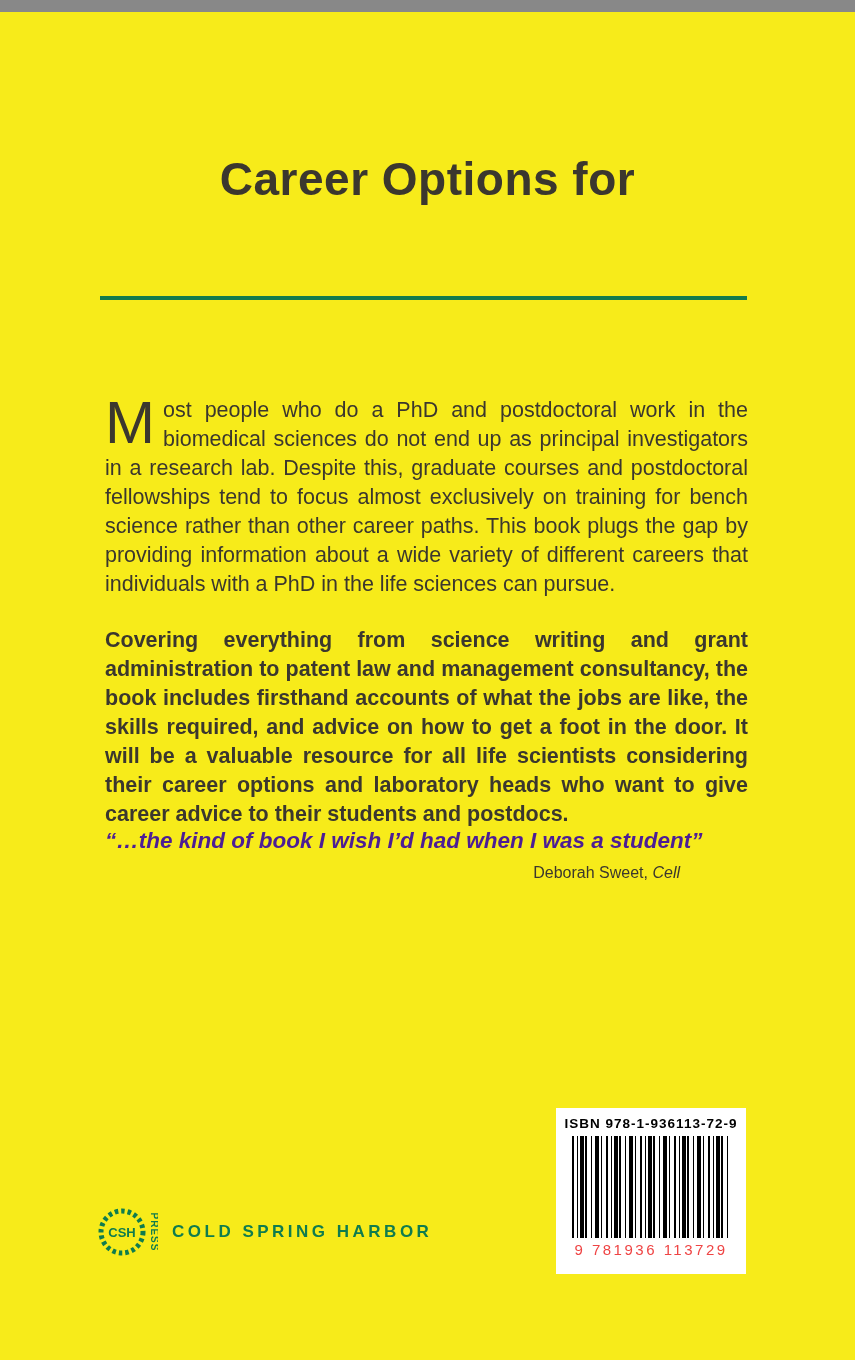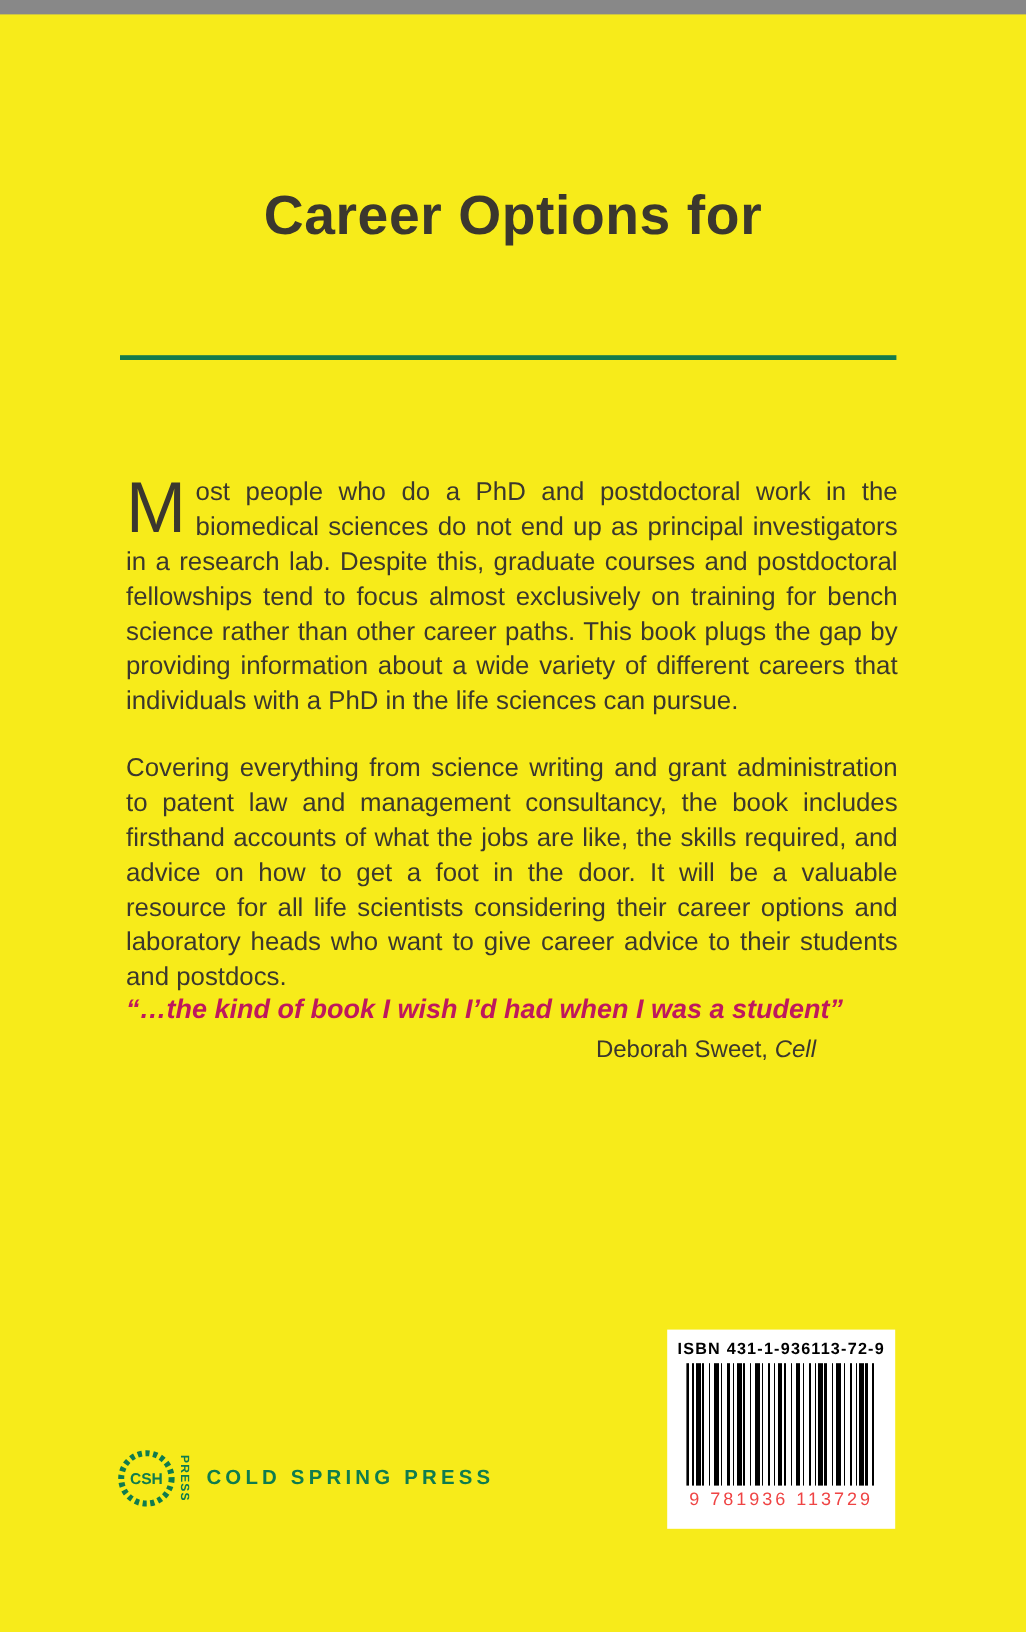--- a/index.html
+++ b/index.html
@@ -36,45 +36,45 @@
   .body-para {
     position: absolute;
     left: 105px;
     width: 643px;
     font-size: 21.5px;
     line-height: 29px;
     text-align: justify;
     color: #3B372E;
   }
   .para1 { top: 362px; }
-  .para2 { top: 592px; }
+  .para2 { top: 592px; font-weight: bold; }
   .dropcap {
     float: left;
     font-size: 60px;
     line-height: 50px;
     padding: 2px 8px 0 0;
     font-weight: 400;
   }
   .quote {
     position: absolute;
     top: 816px;
     left: 105px;
     width: 643px;
     font-size: 22.5px;
     font-weight: bold;
     font-style: italic;
-    color: #be185d;
+    color: #4c1d95;
   }
   .attribution {
     position: absolute;
     top: 852px;
     left: 105px;
     width: 575px;
     text-align: right;
-    font-size: 20px;
+    font-size: 16px;
     color: #3B372E;
   }
   .attribution em { font-style: italic; }
   .publisher {
     position: absolute;
     left: 96px;
     top: 1188px;
     display: flex;
     align-items: center;
     gap: 14px;
@@ -148,23 +148,23 @@
 
   <div class="attribution"><span>Deborah Sweet, </span><em>Cell</em></div>
 
   <div class="publisher">
     <svg width="62" height="64" viewBox="0 0 62 64">
       <circle cx="26" cy="32" r="21" fill="none" stroke="#0F7C4E" stroke-width="5" stroke-dasharray="3.5 3"></circle>
       <text x="26" y="37" text-anchor="middle" font-size="13" font-weight="bold" fill="#0F7C4E" font-family="Liberation Sans, sans-serif">CSH</text>
       <text x="55" y="32" text-anchor="middle" font-size="10" font-weight="bold" fill="#0F7C4E" letter-spacing="1" font-family="Liberation Sans, sans-serif" transform="rotate(90 55 32)">PRESS</text>
     </svg>
     <div class="publisher-name">
-      <div>COLD SPRING PRESS</div>
+      <div>COLD SPRING HARBOR</div>
     </div>
   </div>
 
   <div class="isbn-box">
-    <div class="isbn-label">ISBN 431-1-936113-72-9</div>
+    <div class="isbn-label">ISBN 978-1-936113-72-9</div>
     <div class="barcode"></div>
     <div class="isbn-digits">9 781936 113729</div>
   </div>
 
 </div>
 
 </body></html>

